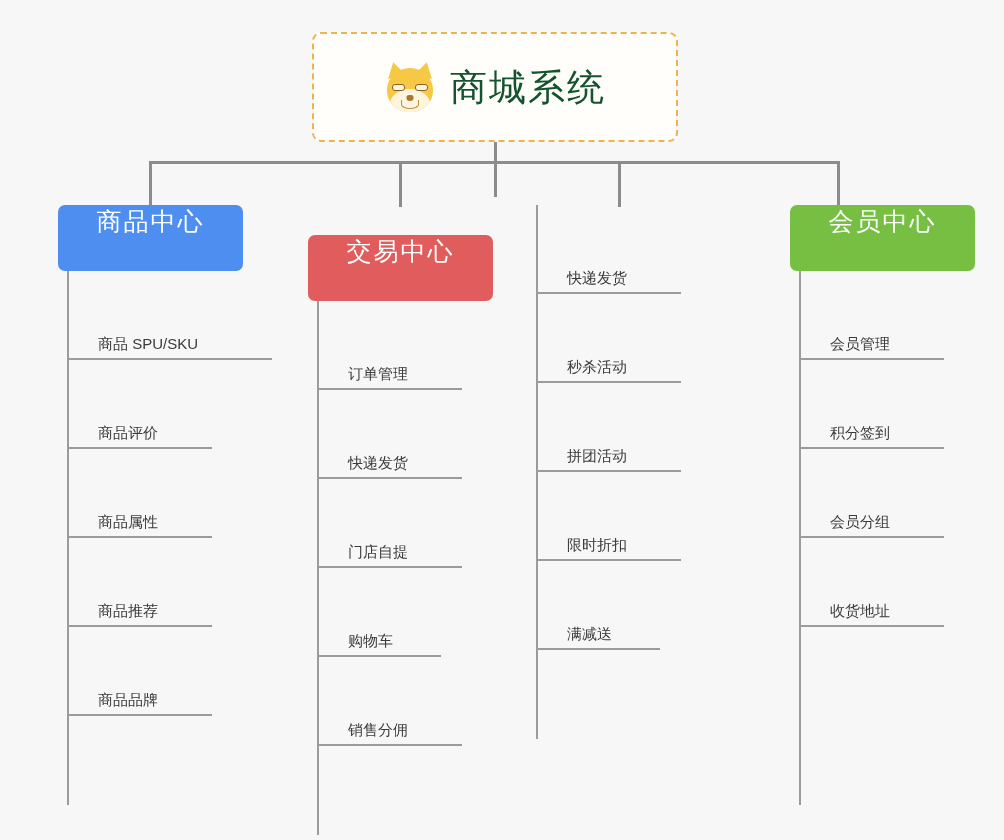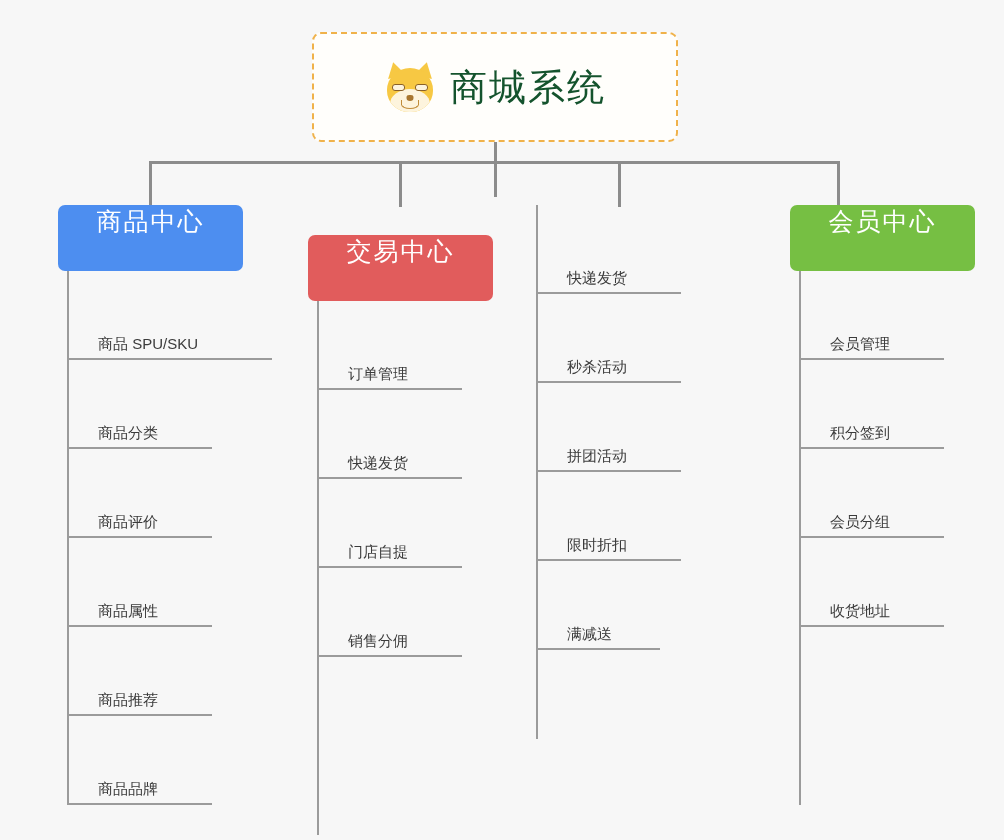--- a/index.html
+++ b/index.html
@@ -199,24 +199,20 @@
     <div class="cat-header" style="background:#4d8ef0;">
       <span>商品中心</span>
     </div>
     <div class="leaf-list">
       <div class="spine" style="height:534px;"></div>
       <div class="leaf">
         <span class="leaf-label">商品 SPU/SKU</span>
         <span class="leaf-rule" style="width:205px;"></span>
       </div>
       <div class="leaf">
-        <span class="leaf-label">商品分类</span>
-        <span class="leaf-rule" style="width:145px;"></span>
-      </div>
-      <div class="leaf">
         <span class="leaf-label">商品评价</span>
         <span class="leaf-rule" style="width:145px;"></span>
       </div>
       <div class="leaf">
         <span class="leaf-label">商品属性</span>
         <span class="leaf-rule" style="width:145px;"></span>
       </div>
       <div class="leaf">
         <span class="leaf-label">商品推荐</span>
         <span class="leaf-rule" style="width:145px;"></span>
@@ -240,20 +236,24 @@
       </div>
       <div class="leaf">
         <span class="leaf-label">快递发货</span>
         <span class="leaf-rule" style="width:145px;"></span>
       </div>
       <div class="leaf">
         <span class="leaf-label">门店自提</span>
         <span class="leaf-rule" style="width:145px;"></span>
       </div>
       <div class="leaf">
+        <span class="leaf-label">购物车</span>
+        <span class="leaf-rule" style="width:124px;"></span>
+      </div>
+      <div class="leaf">
         <span class="leaf-label">销售分佣</span>
         <span class="leaf-rule" style="width:145px;"></span>
       </div>
     </div>
   </div>
 
   <div class="column" style="left:527px; width:185px;">
     <div class="leaf-list">
       <div class="spine" style="height:534px;"></div>
       <div class="leaf">

